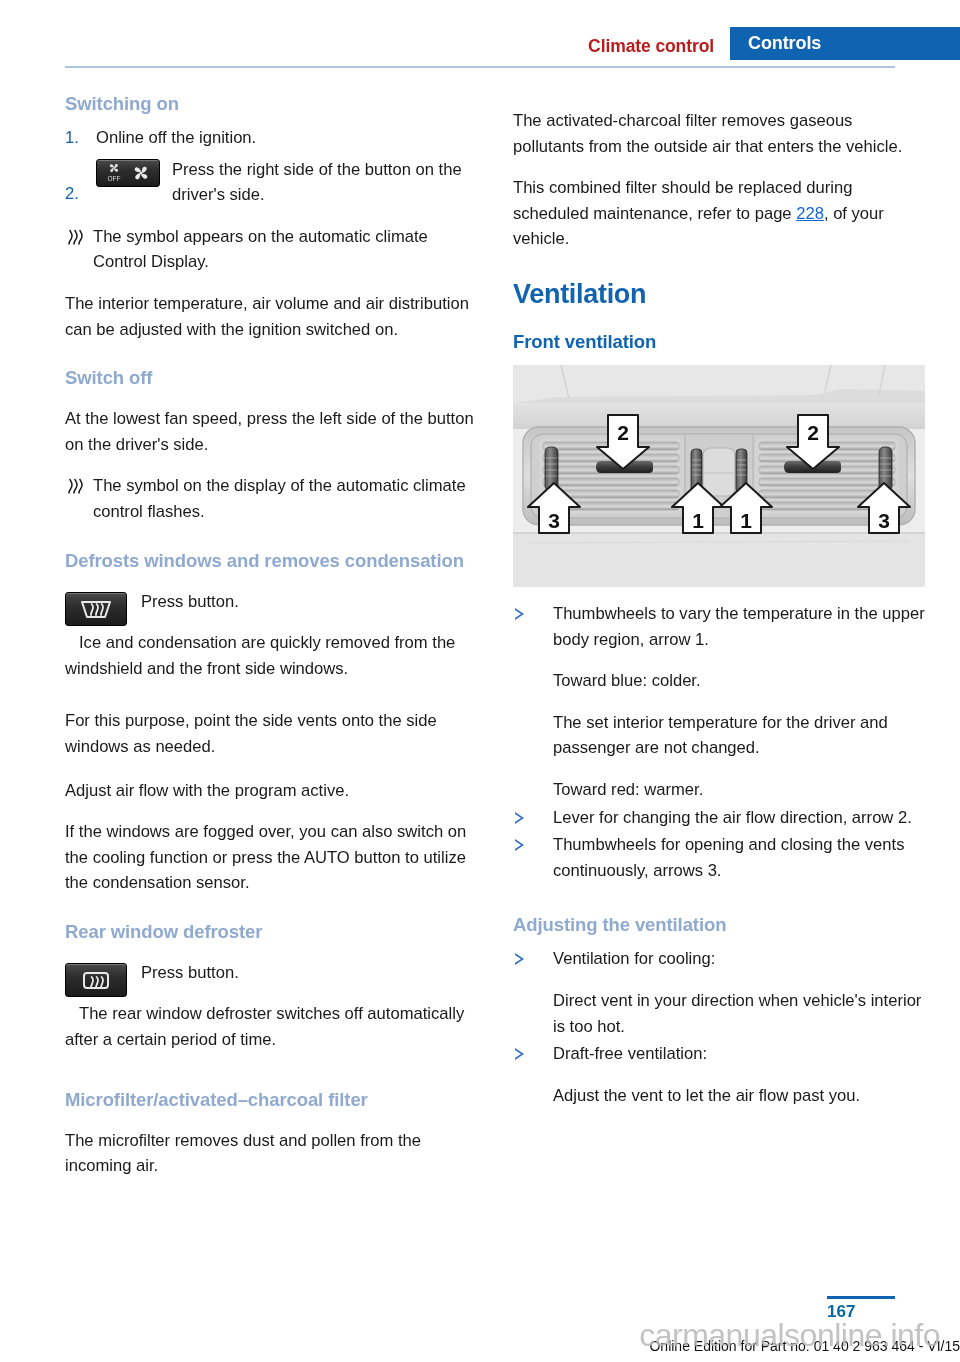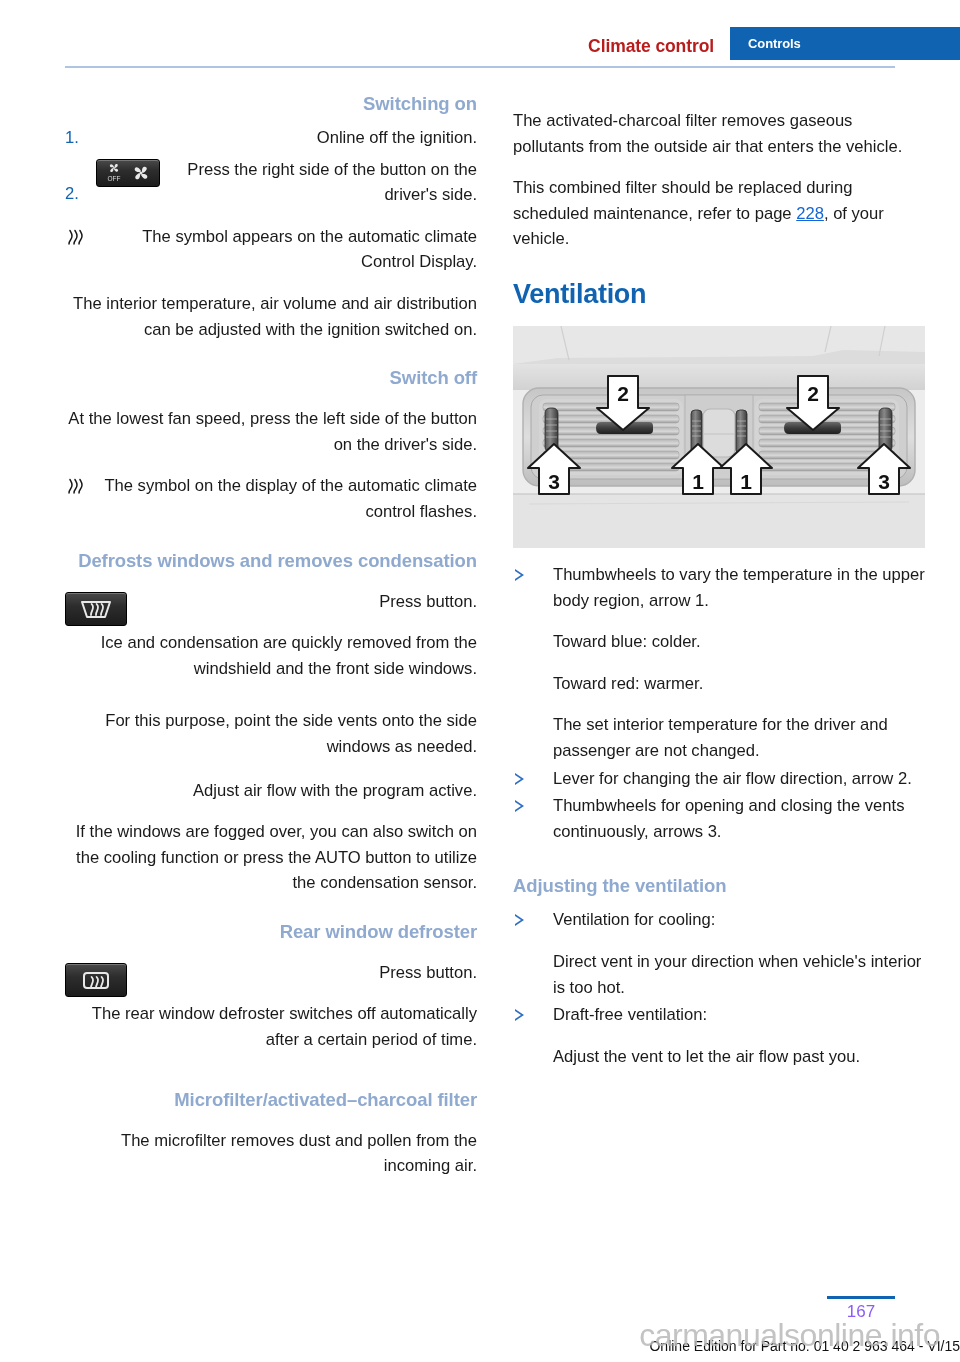--- a/index.html
+++ b/index.html
@@ -35,21 +35,21 @@
     font-size: 17.5px;
     font-weight: bold;
     padding: 5px 16px 0 0;
     letter-spacing: -0.1px;
     white-space: nowrap;
     line-height: 28px;
   }
   .header-section {
     background: #1063b0;
     color: #ffffff;
-    font-size: 13px;
+    font-size: 18px;
     font-weight: bold;
     padding: 0 18px 0 18px;
     min-width: 230px;
     line-height: 33px;
     letter-spacing: -0.1px;
     white-space: nowrap;
   }
   .header-rule {
     position: absolute;
     top: 66px;
@@ -67,21 +67,21 @@
     right: 0;
     bottom: 70px;
   }
   .col {
     position: absolute;
     top: 0;
     width: 412px;
     font-size: 16.6px;
     line-height: 25.6px;
   }
-  .col-left  { left: 65px; text-align: right; }
+  .col-left  { left: 65px; }
   .col-right { left: 513px; }
 
   
   h2.big-head {
     color: #1063b0;
     font-size: 27px;
     font-weight: bold;
     margin: 26px 0 16px 0;
     letter-spacing: -0.3px;
     line-height: 32px;
@@ -200,24 +200,24 @@
     top: 6px;
     width: 68px;
     height: 3px;
     background: #1063b0;
   }
   .page-num {
     position: absolute;
     right: 65px;
     top: 12px;
     width: 68px;
-    text-align: center;
+    text-align: left;
     font-size: 17px;
-    font-weight: normal;
-    color: #8b5cf6;
+    font-weight: bold;
+    color: #0369a1;
   }
   .edition {
     position: absolute;
     left: 0; right: 0;
     bottom: 8px;
     text-align: right;
     font-size: 14px;
     color: #111;
   }
   .watermark {
@@ -352,20 +352,21 @@
   </div>
 
   <div class="col col-right">
 
     <p>The activated-charcoal filter removes gaseous pollutants from the outside air that enters the vehicle.</p>
     <p>
       <span>This combined filter should be replaced during scheduled maintenance, refer to page </span><a class="pagelink" href="#">228</a><span>, of your vehicle.</span>
     </p>
 
     <h2 class="big-head">Ventilation</h2>
+    <h3 class="sub-head">Front ventilation</h3>
 
     <div class="figure">
       <svg width="412" height="222" viewBox="0 0 412 222" aria-hidden="true">
         <defs>
           <linearGradient id="dashTop" x1="0" y1="0" x2="0" y2="1">
             <stop offset="0%" stop-color="#e3e3e3"></stop>
             <stop offset="100%" stop-color="#d2d2d2"></stop>
           </linearGradient>
           <linearGradient id="bezel" x1="0" y1="0" x2="0" y2="1">
             <stop offset="0%" stop-color="#c6c6c6"></stop>
@@ -476,22 +477,22 @@
         </g>
       </svg>
     </div>
 
     <ul class="trilist">
       <li>
         <span class="tri"></span>
         <span>Thumbwheels to vary the temperature in the upper body region, arrow 1.</span>
       </li>
       <p class="sub-line">Toward blue: colder.</p>
+      <p class="sub-line">The set interior temperature for the driver and passenger are not changed.</p>
       <p class="sub-line">Toward red: warmer.</p>
-      <p class="sub-line">The set interior temperature for the driver and passenger are not changed.</p>
       <li>
         <span class="tri"></span>
         <span>Lever for changing the air flow direction, arrow 2.</span>
       </li>
       <li>
         <span class="tri"></span>
         <span>Thumbwheels for opening and closing the vents continuously, arrows 3.</span>
       </li>
     </ul>
 

